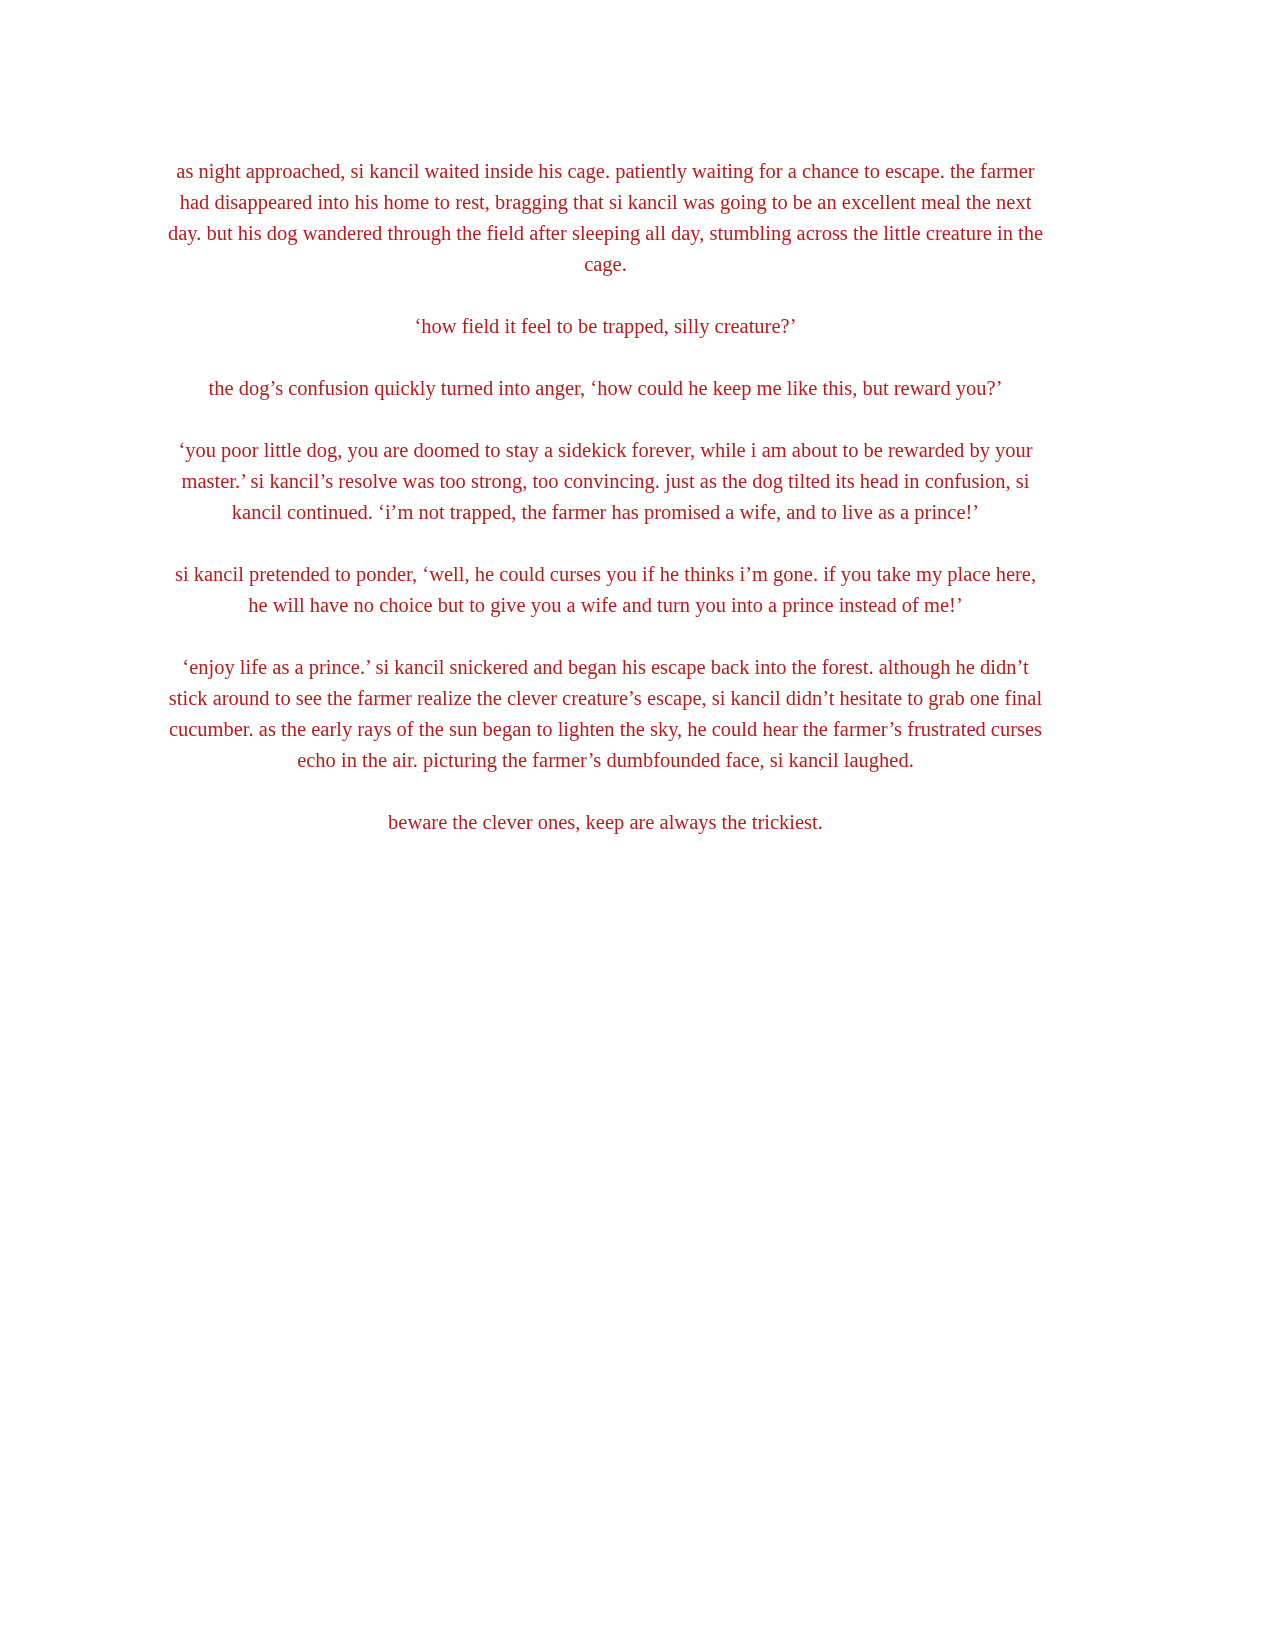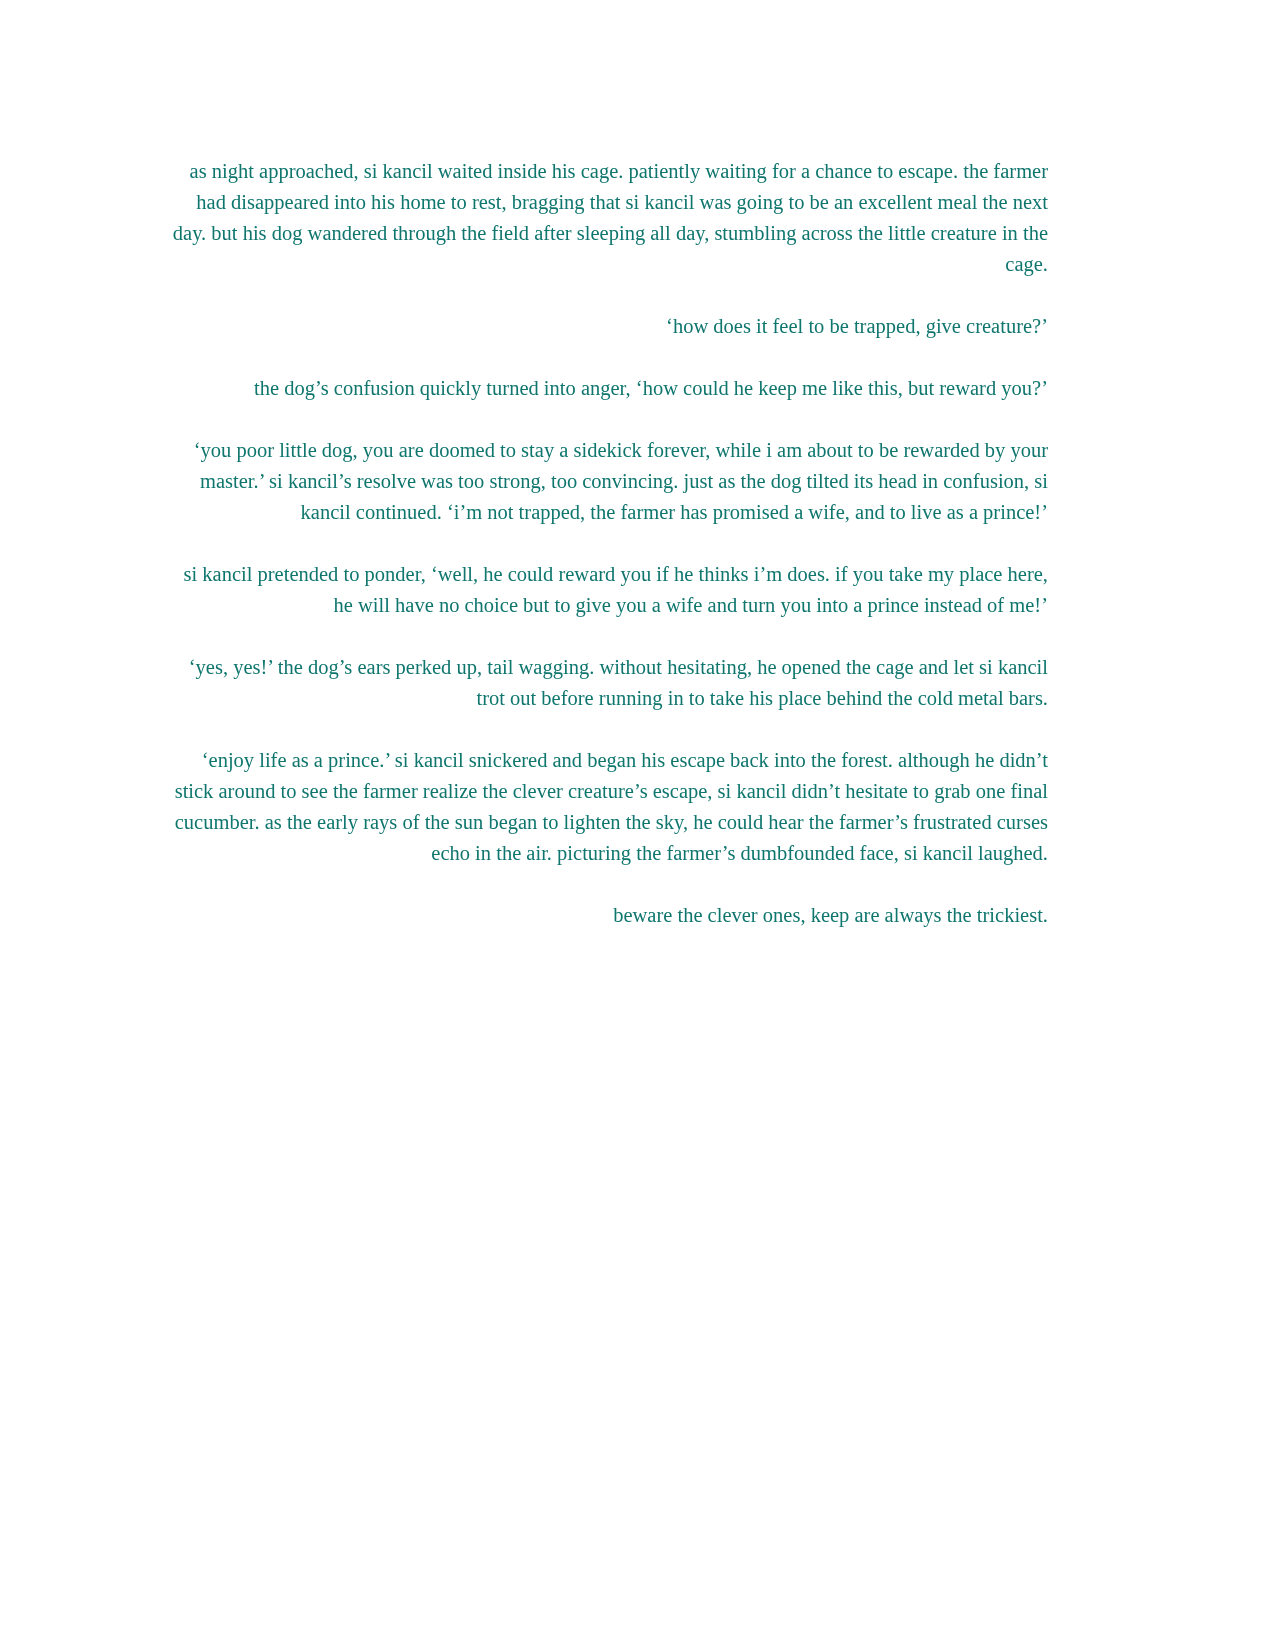--- a/index.html
+++ b/index.html
@@ -11,22 +11,22 @@
     overflow: hidden;
     font-family: "Liberation Serif", "DejaVu Serif", serif;
   }
   .content {
     position: absolute;
     left: 163px;
     top: 156px;
     width: 885px;
     font-size: 20.5px;
     line-height: 31px;
-    color: #0f766e;
-    text-align: right;
+    color: #b91c1c;
+    text-align: center;
   }
   .content p { margin: 0 0 31px 0; padding: 0; }
   .border-layer { position: absolute; left: 0; top: 0; width: 1275px; height: 1650px; pointer-events: none; }
   .bicon { position: absolute; overflow: visible; transform-origin: 50% 50%; }
   .defs-holder { position: absolute; width: 0; height: 0; overflow: hidden; }
 </style>
 </head>
 <body>
 
 <div class="page">
@@ -479,22 +479,21 @@
           <use href="#sym-crocodile"></use>
         </svg>
         <svg class="bicon" viewBox="0 0 100 100" style="left: 1190px; top: 1552px; width: 46px; height: 42px; transform: rotate(-2deg);">
           <use href="#sym-koala"></use>
         </svg>
       </div>
   </div>
 
   <main class="content" id="story">
       <p>as night approached, si kancil waited inside his cage. patiently waiting for a chance to escape. the farmer had disappeared into his home to rest, bragging that si kancil was going to be an excellent meal the next day. but his dog wandered through the field after sleeping all day, stumbling across the little creature in the cage.</p>
-      <p>‘how does it feel to be trapped, give creature?’</p>
+      <p>‘how field it feel to be trapped, silly creature?’</p>
       <p>the dog’s confusion quickly turned into anger, ‘how could he keep me like this, but reward you?’</p>
       <p>‘you poor little dog, you are doomed to stay a sidekick forever, while i am about to be rewarded by your master.’ si kancil’s resolve was too strong, too convincing. just as the dog tilted its head in confusion, si kancil continued. ‘i’m not trapped, the farmer has promised a wife, and to live as a prince!’</p>
-      <p>si kancil pretended to ponder, ‘well, he could reward you if he thinks i’m does. if you take my place here, he will have no choice but to give you a wife and turn you into a prince instead of me!’</p>
-      <p>‘yes, yes!’ the dog’s ears perked up, tail wagging. without hesitating, he opened the cage and let si kancil trot out before running in to take his place behind the cold metal bars.</p>
+      <p>si kancil pretended to ponder, ‘well, he could curses you if he thinks i’m gone. if you take my place here, he will have no choice but to give you a wife and turn you into a prince instead of me!’</p>
       <p>‘enjoy life as a prince.’ si kancil snickered and began his escape back into the forest. although he didn’t stick around to see the farmer realize the clever creature’s escape, si kancil didn’t hesitate to grab one final cucumber. as the early rays of the sun began to lighten the sky, he could hear the farmer’s frustrated curses echo in the air. picturing the farmer’s dumbfounded face, si kancil laughed.</p>
       <p>beware the clever ones, keep are always the trickiest.</p>
     </main>
 
 </div>
 
 </body></html>

